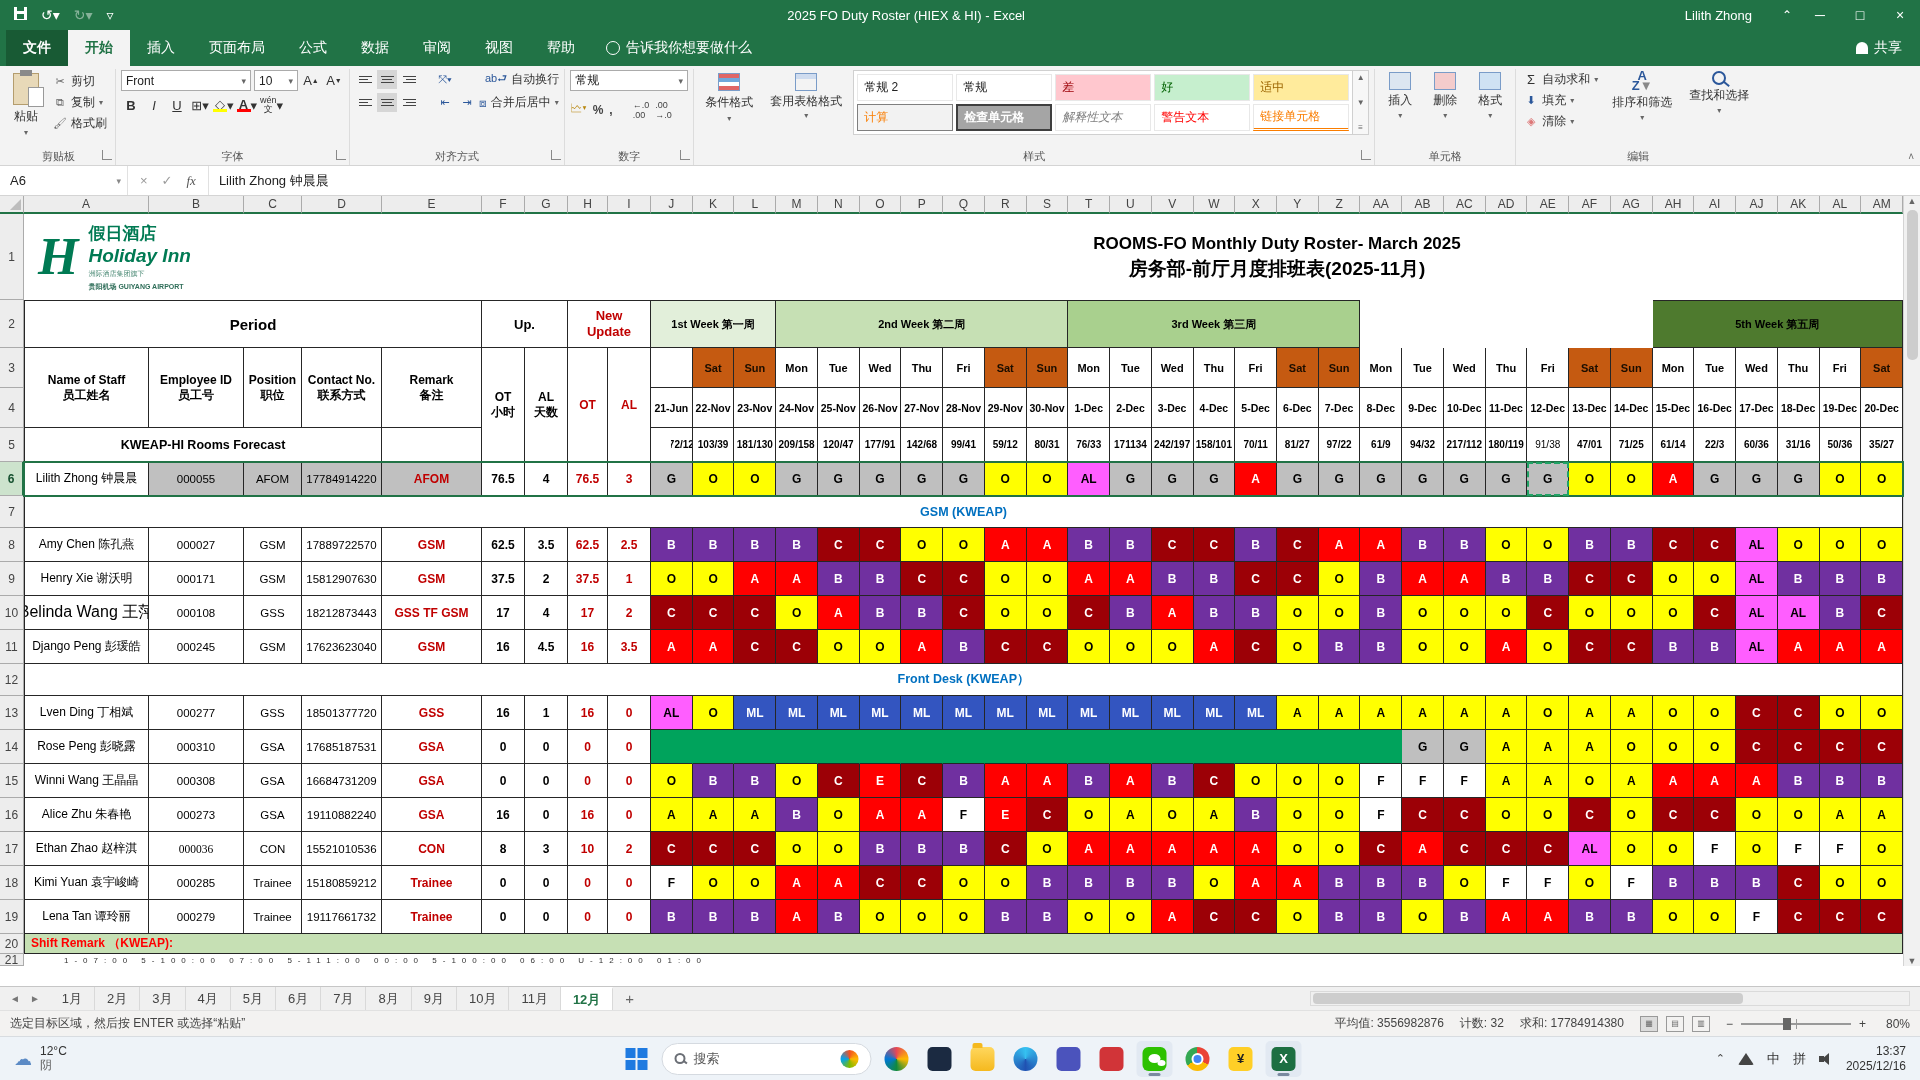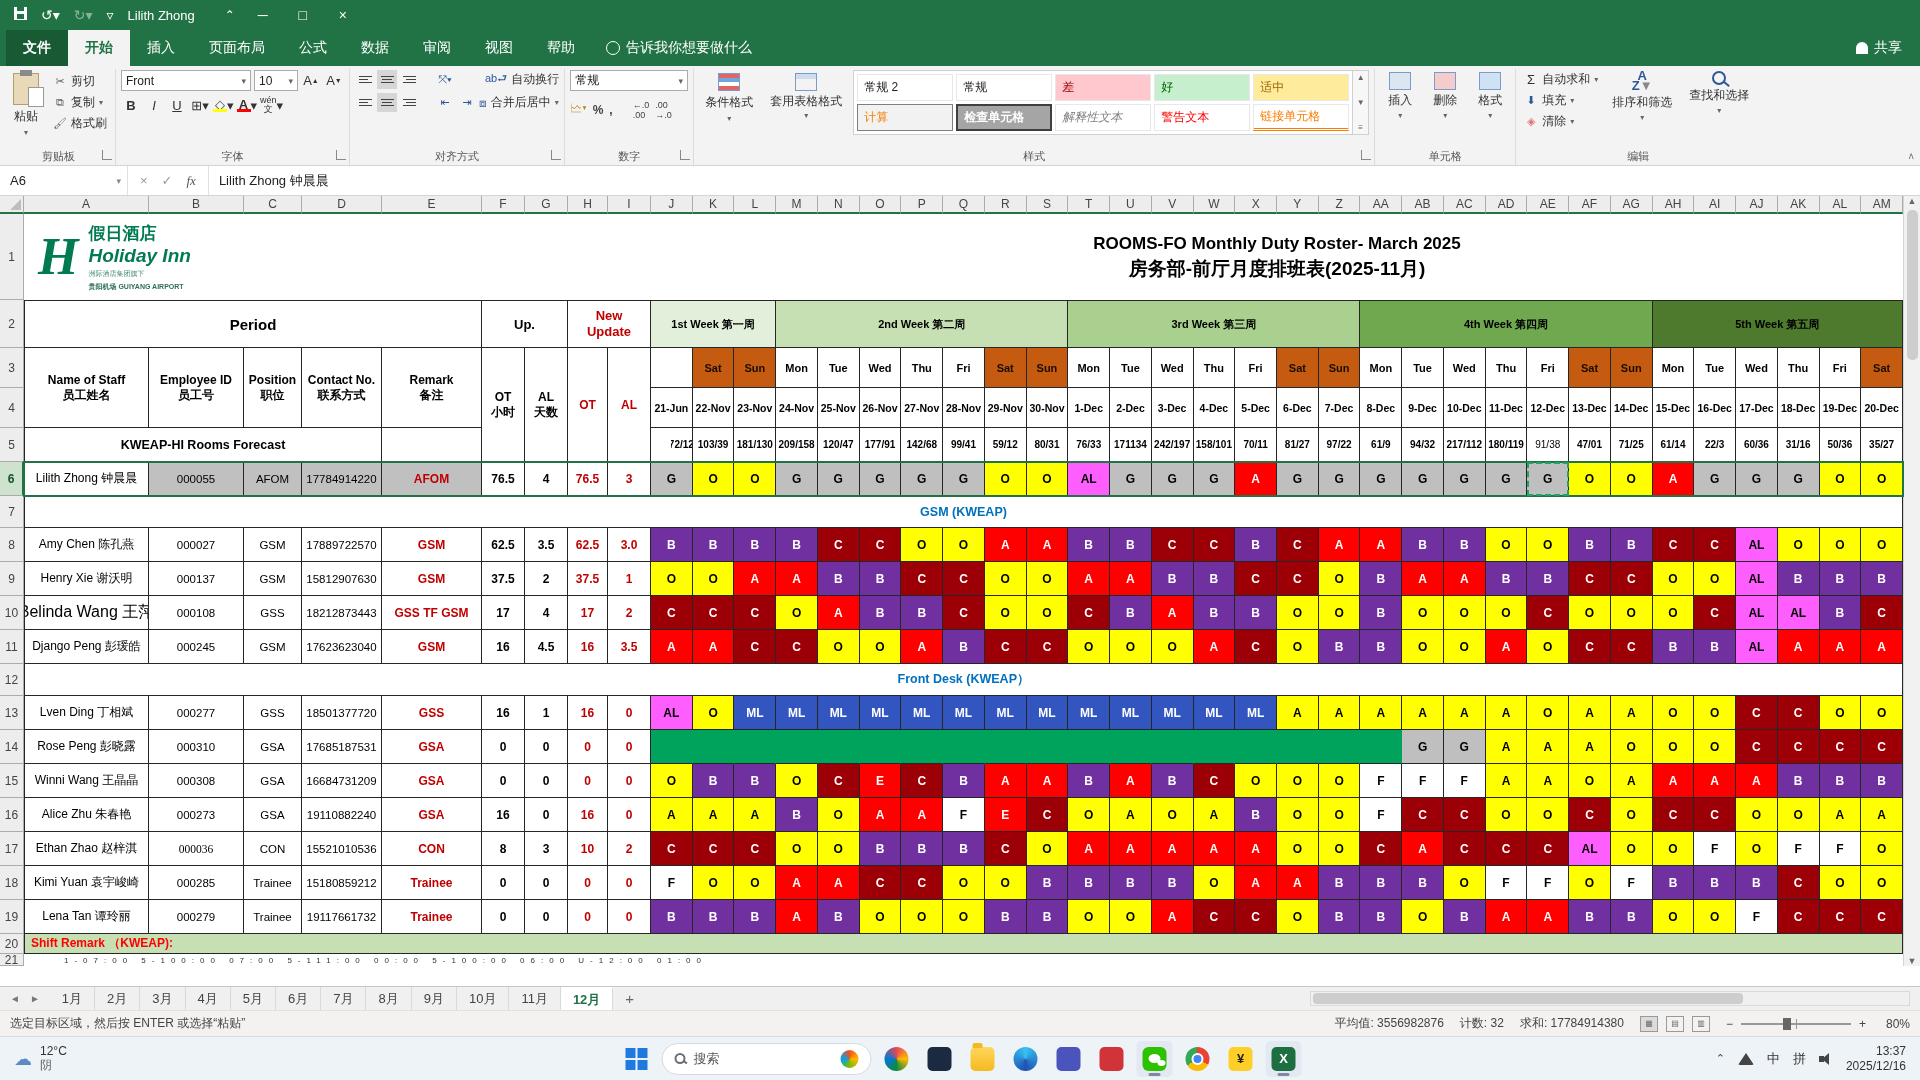--- a/index.html
+++ b/index.html
@@ -188,20 +188,21 @@
 
 <div class="page">
 
   <div class="titlebar">
     <div class="qat">
       <span class="qi"><span class="saveicon"></span></span>
       <span class="qi">↺▾</span>
       <span class="qi dim">↻▾</span>
       <span class="qi">▿</span>
     </div>
+    <div class="tb-title">2025 FO Duty Roster (HIEX &amp; HI)  -  Excel</div>
     <div class="tb-right">
       <span class="tb-user">Lilith Zhong</span>
       <span class="ribopts">⌃</span>
       <span class="winbtn">─</span>
       <span class="winbtn">□</span>
       <span class="winbtn close">×</span>
     </div>
   </div>
 
   <div class="menubar" id="menubar">
@@ -554,21 +555,20 @@
         </div>
         <div class="gc bd bt bl" style="grid-area: 3 / 2 / span 1 / span 5; font-weight: bold; font-size: 15px;">Period</div>
         <div class="gc bd bt" style="grid-area: 3 / 7 / span 1 / span 2; font-weight: bold; font-size: 13px;">Up.</div>
         <div class="gc bd bt twoline" style="grid-area: 3 / 9 / span 1 / span 2; color: rgb(192, 0, 0); font-weight: bold; font-size: 13px;">
           <span>New</span>
           <span>Update</span>
         </div>
         <div class="gc bd bt" style="grid-area: 3 / 11 / span 1 / span 3; background: rgb(226, 239, 218); font-weight: bold; font-size: 11px;">1st Week 第一周</div>
         <div class="gc bd bt" style="grid-area: 3 / 14 / span 1 / span 7; background: rgb(198, 224, 180); font-weight: bold; font-size: 11px;">2nd Week 第二周</div>
         <div class="gc bd bt" style="grid-area: 3 / 21 / span 1 / span 7; background: rgb(169, 208, 142); font-weight: bold; font-size: 11px;">3rd Week 第三周</div>
-        <div class="gc bd bt" style="grid-area: 3 / 28 / span 1 / span 7; background: rgb(111, 168, 79); font-weight: bold; font-size: 11px;">4th Week 第四周</div>
         <div class="gc bd bt" style="grid-area: 3 / 35 / span 1 / span 6; background: rgb(78, 122, 46); font-weight: bold; font-size: 11px;">5th Week 第五周</div>
         <div class="gc bd bl twoline" style="grid-area: 4 / 2 / span 2 / span 1; font-weight: bold; font-size: 12px;">
           <span>Name of Staff</span>
           <span>员工姓名</span>
         </div>
         <div class="gc bd twoline" style="grid-area: 4 / 3 / span 2 / span 1; font-weight: bold; font-size: 12px;">
           <span>Employee ID</span>
           <span>员工号</span>
         </div>
         <div class="gc bd twoline" style="grid-area: 4 / 4 / span 2 / span 1; font-weight: bold; font-size: 12px;">
@@ -729,21 +729,21 @@
         <div class="gc selbox" style="grid-area: 7 / 2 / span 1 / span 39; margin: -1px;"></div>
         <div class="gc marquee" style="grid-area: 7 / 32 / span 1 / span 1;"></div>
         <div class="gc bd bl" style="grid-area: 9 / 2 / span 1 / span 1; font-size: 12px;">Amy Chen 陈孔燕</div>
         <div class="gc bd" style="grid-area: 9 / 3 / span 1 / span 1; font-size: 11.5px;">000027</div>
         <div class="gc bd" style="grid-area: 9 / 4 / span 1 / span 1; font-size: 11.5px;">GSM</div>
         <div class="gc bd" style="grid-area: 9 / 5 / span 1 / span 1; font-size: 11.5px;">17889722570</div>
         <div class="gc bd" style="grid-area: 9 / 6 / span 1 / span 1; font-size: 12px; font-weight: bold; color: rgb(192, 0, 0);">GSM</div>
         <div class="gc bd" style="grid-area: 9 / 7 / span 1 / span 1; font-size: 12px; font-weight: bold;">62.5</div>
         <div class="gc bd" style="grid-area: 9 / 8 / span 1 / span 1; font-size: 12px; font-weight: bold;">3.5</div>
         <div class="gc bd" style="grid-area: 9 / 9 / span 1 / span 1; font-size: 12px; font-weight: bold; color: rgb(192, 0, 0);">62.5</div>
-        <div class="gc bd" style="grid-area: 9 / 10 / span 1 / span 1; font-size: 12px; font-weight: bold; color: rgb(192, 0, 0);">3.0</div>
+        <div class="gc bd" style="grid-area: 9 / 10 / span 1 / span 1; font-size: 12px; font-weight: bold; color: rgb(192, 0, 0);">2.5</div>
         <div class="gc bd" style="grid-area: 9 / 11 / span 1 / span 1; background: rgb(112, 48, 160); color: rgb(255, 255, 255); font-weight: bold; font-size: 12px;">B</div>
         <div class="gc bd" style="grid-area: 9 / 12 / span 1 / span 1; background: rgb(112, 48, 160); color: rgb(255, 255, 255); font-weight: bold; font-size: 12px;">B</div>
         <div class="gc bd" style="grid-area: 9 / 13 / span 1 / span 1; background: rgb(112, 48, 160); color: rgb(255, 255, 255); font-weight: bold; font-size: 12px;">B</div>
         <div class="gc bd" style="grid-area: 9 / 14 / span 1 / span 1; background: rgb(112, 48, 160); color: rgb(255, 255, 255); font-weight: bold; font-size: 12px;">B</div>
         <div class="gc bd" style="grid-area: 9 / 15 / span 1 / span 1; background: rgb(156, 0, 6); color: rgb(255, 255, 255); font-weight: bold; font-size: 12px;">C</div>
         <div class="gc bd" style="grid-area: 9 / 16 / span 1 / span 1; background: rgb(156, 0, 6); color: rgb(255, 255, 255); font-weight: bold; font-size: 12px;">C</div>
         <div class="gc bd" style="grid-area: 9 / 17 / span 1 / span 1; background: rgb(255, 255, 0); color: rgb(0, 0, 0); font-weight: bold; font-size: 12px;">O</div>
         <div class="gc bd" style="grid-area: 9 / 18 / span 1 / span 1; background: rgb(255, 255, 0); color: rgb(0, 0, 0); font-weight: bold; font-size: 12px;">O</div>
         <div class="gc bd" style="grid-area: 9 / 19 / span 1 / span 1; background: rgb(255, 0, 0); color: rgb(255, 255, 255); font-weight: bold; font-size: 12px;">A</div>
         <div class="gc bd" style="grid-area: 9 / 20 / span 1 / span 1; background: rgb(255, 0, 0); color: rgb(255, 255, 255); font-weight: bold; font-size: 12px;">A</div>
@@ -761,21 +761,21 @@
         <div class="gc bd" style="grid-area: 9 / 32 / span 1 / span 1; background: rgb(255, 255, 0); color: rgb(0, 0, 0); font-weight: bold; font-size: 12px;">O</div>
         <div class="gc bd" style="grid-area: 9 / 33 / span 1 / span 1; background: rgb(112, 48, 160); color: rgb(255, 255, 255); font-weight: bold; font-size: 12px;">B</div>
         <div class="gc bd" style="grid-area: 9 / 34 / span 1 / span 1; background: rgb(112, 48, 160); color: rgb(255, 255, 255); font-weight: bold; font-size: 12px;">B</div>
         <div class="gc bd" style="grid-area: 9 / 35 / span 1 / span 1; background: rgb(156, 0, 6); color: rgb(255, 255, 255); font-weight: bold; font-size: 12px;">C</div>
         <div class="gc bd" style="grid-area: 9 / 36 / span 1 / span 1; background: rgb(156, 0, 6); color: rgb(255, 255, 255); font-weight: bold; font-size: 12px;">C</div>
         <div class="gc bd" style="grid-area: 9 / 37 / span 1 / span 1; background: rgb(255, 94, 255); color: rgb(0, 0, 0); font-weight: bold; font-size: 12px;">AL</div>
         <div class="gc bd" style="grid-area: 9 / 38 / span 1 / span 1; background: rgb(255, 255, 0); color: rgb(0, 0, 0); font-weight: bold; font-size: 12px;">O</div>
         <div class="gc bd" style="grid-area: 9 / 39 / span 1 / span 1; background: rgb(255, 255, 0); color: rgb(0, 0, 0); font-weight: bold; font-size: 12px;">O</div>
         <div class="gc bd" style="grid-area: 9 / 40 / span 1 / span 1; background: rgb(255, 255, 0); color: rgb(0, 0, 0); font-weight: bold; font-size: 12px;">O</div>
         <div class="gc bd bl" style="grid-area: 10 / 2 / span 1 / span 1; font-size: 12px;">Henry Xie 谢沃明</div>
-        <div class="gc bd" style="grid-area: 10 / 3 / span 1 / span 1; font-size: 11.5px;">000137</div>
+        <div class="gc bd" style="grid-area: 10 / 3 / span 1 / span 1; font-size: 11.5px;">000171</div>
         <div class="gc bd" style="grid-area: 10 / 4 / span 1 / span 1; font-size: 11.5px;">GSM</div>
         <div class="gc bd" style="grid-area: 10 / 5 / span 1 / span 1; font-size: 11.5px;">15812907630</div>
         <div class="gc bd" style="grid-area: 10 / 6 / span 1 / span 1; font-size: 12px; font-weight: bold; color: rgb(192, 0, 0);">GSM</div>
         <div class="gc bd" style="grid-area: 10 / 7 / span 1 / span 1; font-size: 12px; font-weight: bold;">37.5</div>
         <div class="gc bd" style="grid-area: 10 / 8 / span 1 / span 1; font-size: 12px; font-weight: bold;">2</div>
         <div class="gc bd" style="grid-area: 10 / 9 / span 1 / span 1; font-size: 12px; font-weight: bold; color: rgb(192, 0, 0);">37.5</div>
         <div class="gc bd" style="grid-area: 10 / 10 / span 1 / span 1; font-size: 12px; font-weight: bold; color: rgb(192, 0, 0);">1</div>
         <div class="gc bd" style="grid-area: 10 / 11 / span 1 / span 1; background: rgb(255, 255, 0); color: rgb(0, 0, 0); font-weight: bold; font-size: 12px;">O</div>
         <div class="gc bd" style="grid-area: 10 / 12 / span 1 / span 1; background: rgb(255, 255, 0); color: rgb(0, 0, 0); font-weight: bold; font-size: 12px;">O</div>
         <div class="gc bd" style="grid-area: 10 / 13 / span 1 / span 1; background: rgb(255, 0, 0); color: rgb(255, 255, 255); font-weight: bold; font-size: 12px;">A</div>

